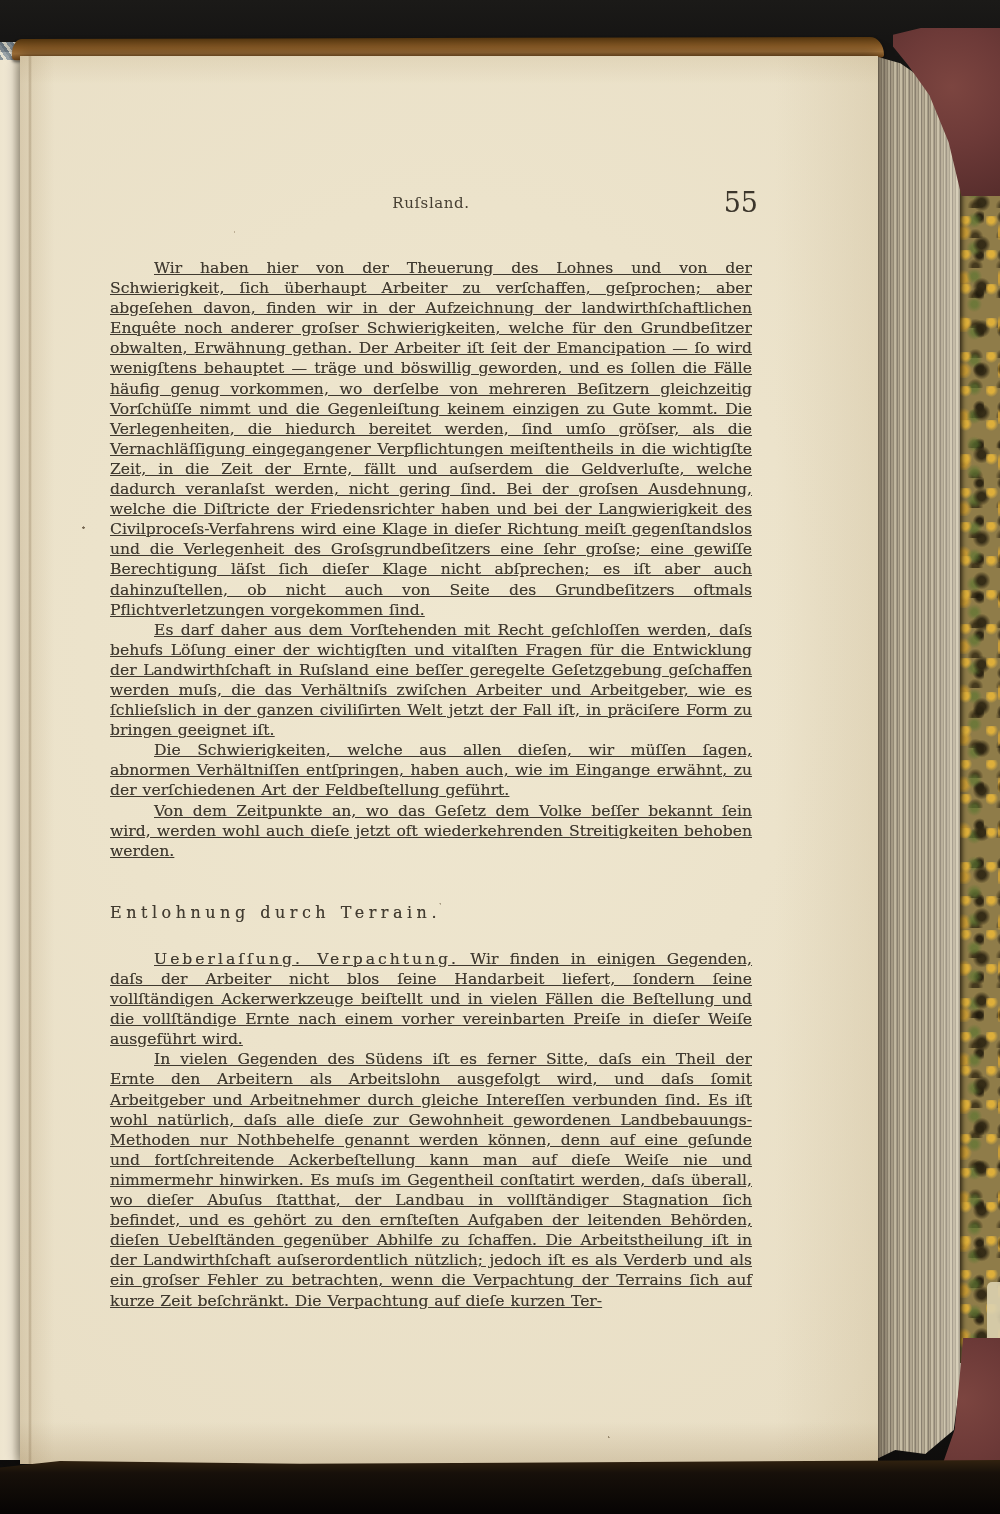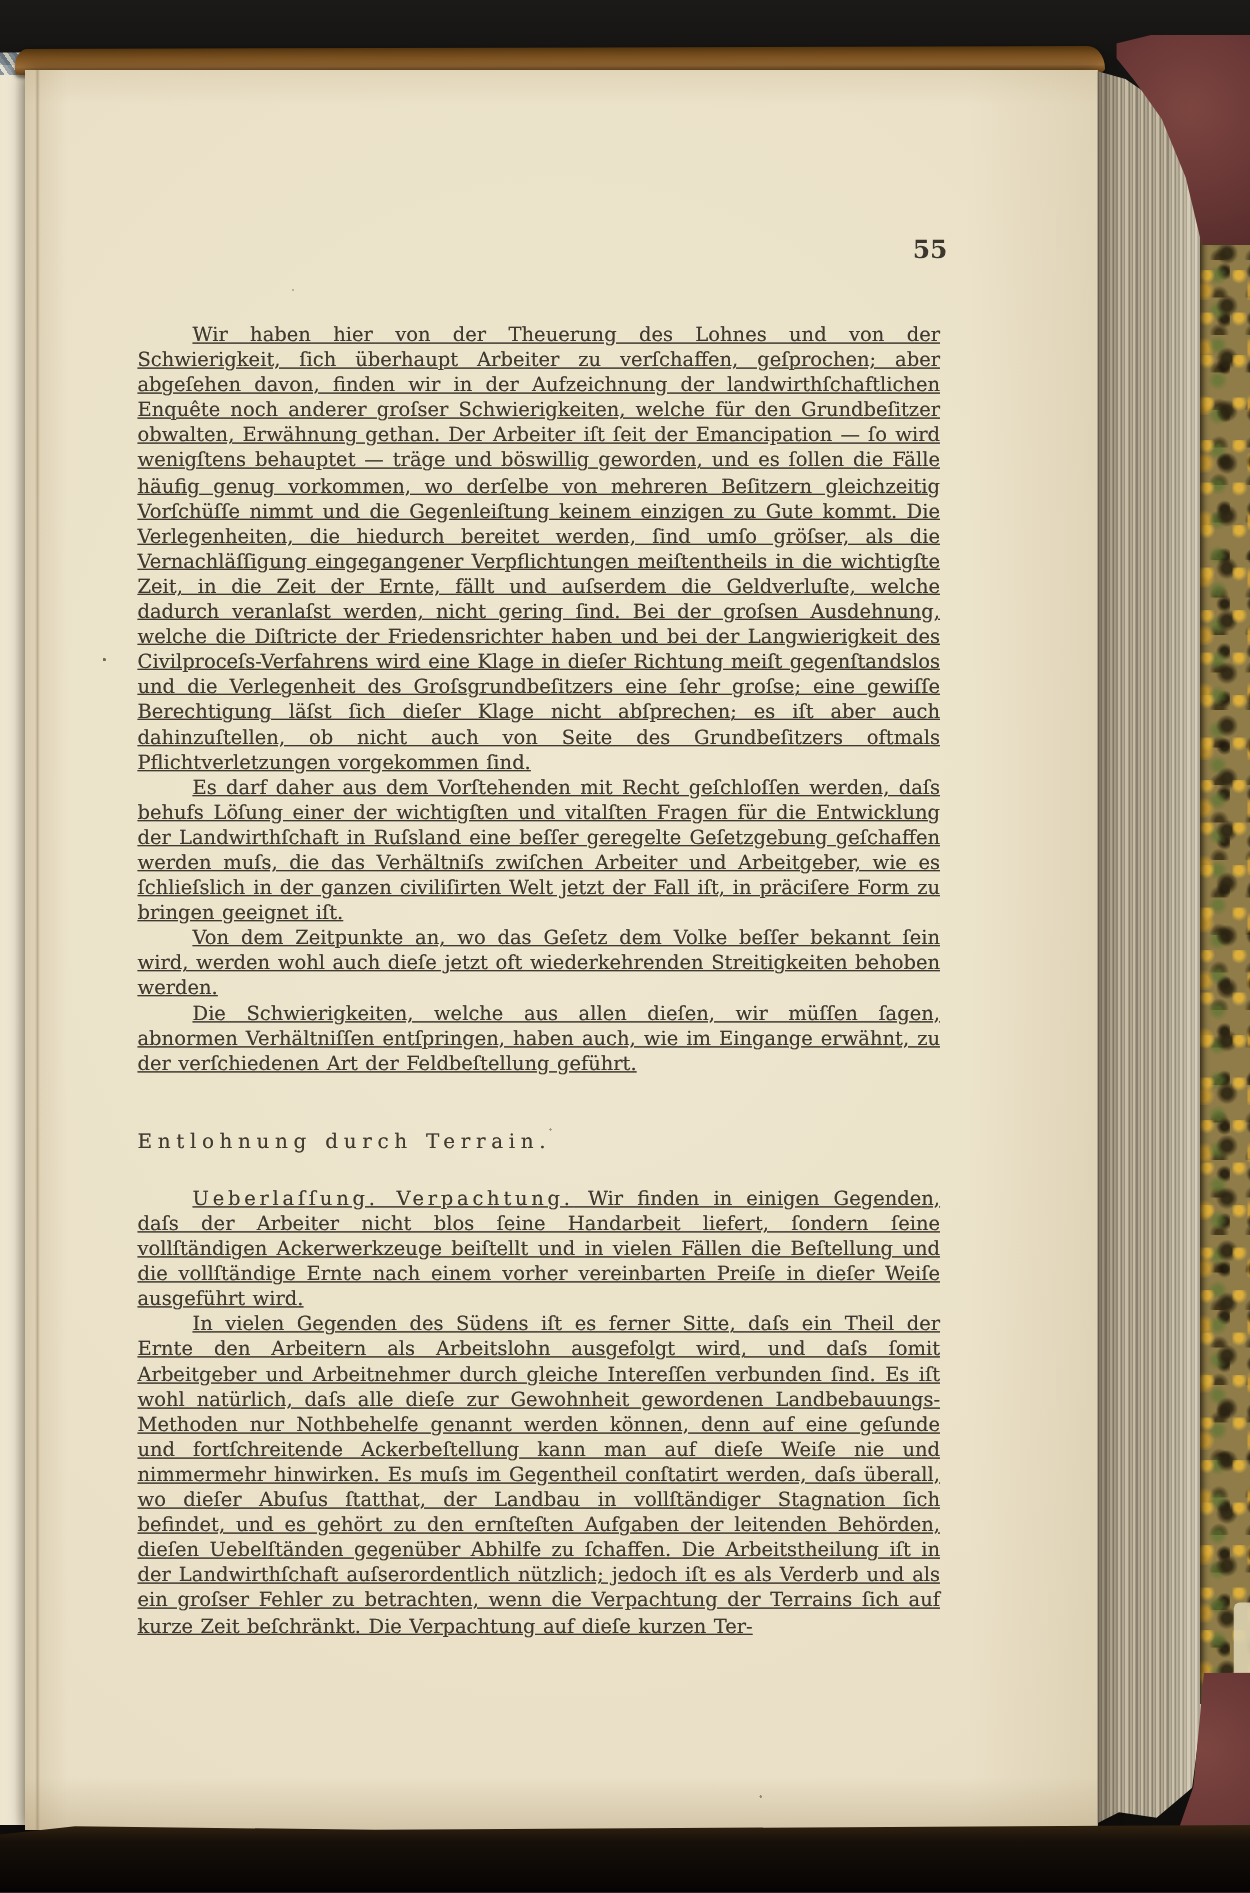--- a/index.html
+++ b/index.html
@@ -88,21 +88,21 @@
     background:linear-gradient(180deg,#31220f 0,#17100a 13px,#060403 100%);
     clip-path:polygon(0 14%,6% 2%,30% 7%,100% 0,100% 100%,0 100%);
   }
   
   .text-area{position:absolute;left:90px;top:138px;width:642px;color:#3f392f;}
   .running-head-row{position:relative;height:26px;}
   .running-head{
     display:block;text-align:center;font-size:15px;letter-spacing:.6px;color:#453e32;
   }
   .page-number{
-    position:absolute;right:-6px;top:-7px;font-size:20px;color:#3c362c;font-weight:bold;
+    position:absolute;right:-6px;top:-7px;font-size:27px;color:#3c362c;
   }
   .text-body{margin-top:38px;font-size:15.6px;line-height:20.1px;text-align:justify;
     word-spacing:1px;text-shadow:0 0 .5px rgba(63,57,47,.55);}
   .para{margin:0;text-indent:44px;text-decoration:underline;}
   .section-heading{
     text-align:left;text-indent:0;font-size:16px;letter-spacing:4.5px;
     margin:42px 0 26px 0;color:#413b30;
   }
   .lead{letter-spacing:3px;margin-top:16px;}
 </style>
@@ -110,27 +110,28 @@
 <body>
 
 <div class="scene">
   <div class="facing-edge"></div>
   <div class="headband"></div>
   <div class="top-edge"></div>
 
   <div class="page">
     <div class="text-area">
       <div class="running-head-row">
+        <span class="running-head">Ruſsland.</span>
         <span class="page-number">55</span>
       </div>
       <div class="text-body">
           <p class="para">Wir haben hier von der Theuerung des Lohnes und von der Schwierigkeit, ſich überhaupt Arbeiter zu verſchaffen, geſprochen; aber abgeſehen davon, finden wir in der Aufzeichnung der landwirthſchaftlichen Enquête noch anderer groſser Schwierigkeiten, welche für den Grundbeſitzer obwalten, Erwähnung gethan. Der Arbeiter iſt ſeit der Emancipation — ſo wird wenigſtens behauptet — träge und böswillig geworden, und es ſollen die Fälle häufig genug vorkommen, wo derſelbe von mehreren Beſitzern gleichzeitig Vorſchüſſe nimmt und die Gegenleiſtung keinem einzigen zu Gute kommt. Die Verlegenheiten, die hiedurch bereitet werden, ſind umſo gröſser, als die Vernachläſſigung eingegangener Verpflichtungen meiſtentheils in die wichtigſte Zeit, in die Zeit der Ernte, fällt und auſserdem die Geldverluſte, welche dadurch veranlaſst werden, nicht gering ſind. Bei der groſsen Ausdehnung, welche die Diſtricte der Friedensrichter haben und bei der Langwierigkeit des Civilproceſs-Verfahrens wird eine Klage in dieſer Richtung meiſt gegenſtandslos und die Verlegenheit des Groſsgrundbeſitzers eine ſehr groſse; eine gewiſſe Berechtigung läſst ſich dieſer Klage nicht abſprechen; es iſt aber auch dahinzuſtellen, ob nicht auch von Seite des Grundbeſitzers oftmals Pflichtverletzungen vorgekommen ſind.</p>
           <p class="para">Es darf daher aus dem Vorſtehenden mit Recht geſchloſſen werden, daſs behufs Löſung einer der wichtigſten und vitalſten Fragen für die Entwicklung der Landwirthſchaft in Ruſsland eine beſſer geregelte Geſetzgebung geſchaffen werden muſs, die das Verhältniſs zwiſchen Arbeiter und Arbeitgeber, wie es ſchlieſslich in der ganzen civiliſirten Welt jetzt der Fall iſt, in präciſere Form zu bringen geeignet iſt.</p>
+          <p class="para">Die Schwierigkeiten, welche aus allen dieſen, wir müſſen ſagen, abnormen Verhältniſſen entſpringen, haben auch, wie im Eingange erwähnt, zu der verſchiedenen Art der Feldbeſtellung geführt.</p>
           <p class="para">Von dem Zeitpunkte an, wo das Geſetz dem Volke beſſer bekannt ſein wird, werden wohl auch dieſe jetzt oft wiederkehrenden Streitigkeiten behoben werden.</p>
-          <p class="para">Die Schwierigkeiten, welche aus allen dieſen, wir müſſen ſagen, abnormen Verhältniſſen entſpringen, haben auch, wie im Eingange erwähnt, zu der verſchiedenen Art der Feldbeſtellung geführt.</p>
           <p class="section-heading">Entlohnung durch Terrain.</p>
           <p class="para"><span class="lead">Ueberlaſſung. Verpachtung.</span> Wir finden in einigen Gegenden, daſs der Arbeiter nicht blos ſeine Handarbeit liefert, ſondern ſeine vollſtändigen Ackerwerkzeuge beiſtellt und in vielen Fällen die Beſtellung und die vollſtändige Ernte nach einem vorher vereinbarten Preiſe in dieſer Weiſe ausgeführt wird.</p>
           <p class="para">In vielen Gegenden des Südens iſt es ferner Sitte, daſs ein Theil der Ernte den Arbeitern als Arbeitslohn ausgefolgt wird, und daſs ſomit Arbeitgeber und Arbeitnehmer durch gleiche Intereſſen verbunden ſind. Es iſt wohl natürlich, daſs alle dieſe zur Gewohnheit gewordenen Landbebauungs-Methoden nur Nothbehelfe genannt werden können, denn auf eine geſunde und fortſchreitende Ackerbeſtellung kann man auf dieſe Weiſe nie und nimmermehr hinwirken. Es muſs im Gegentheil conſtatirt werden, daſs überall, wo dieſer Abuſus ſtatthat, der Landbau in vollſtändiger Stagnation ſich befindet, und es gehört zu den ernſteſten Aufgaben der leitenden Behörden, dieſen Uebelſtänden gegenüber Abhilfe zu ſchaffen. Die Arbeitstheilung iſt in der Landwirthſchaft auſserordentlich nützlich; jedoch iſt es als Verderb und als ein groſser Fehler zu betrachten, wenn die Verpachtung der Terrains ſich auf kurze Zeit beſchränkt. Die Verpachtung auf dieſe kurzen Ter-</p>
         </div>
     </div>
   </div>
 
   <div class="gutter-crease"></div>
   <div class="fore-edge"></div>
   <div class="cover-marble"></div>

